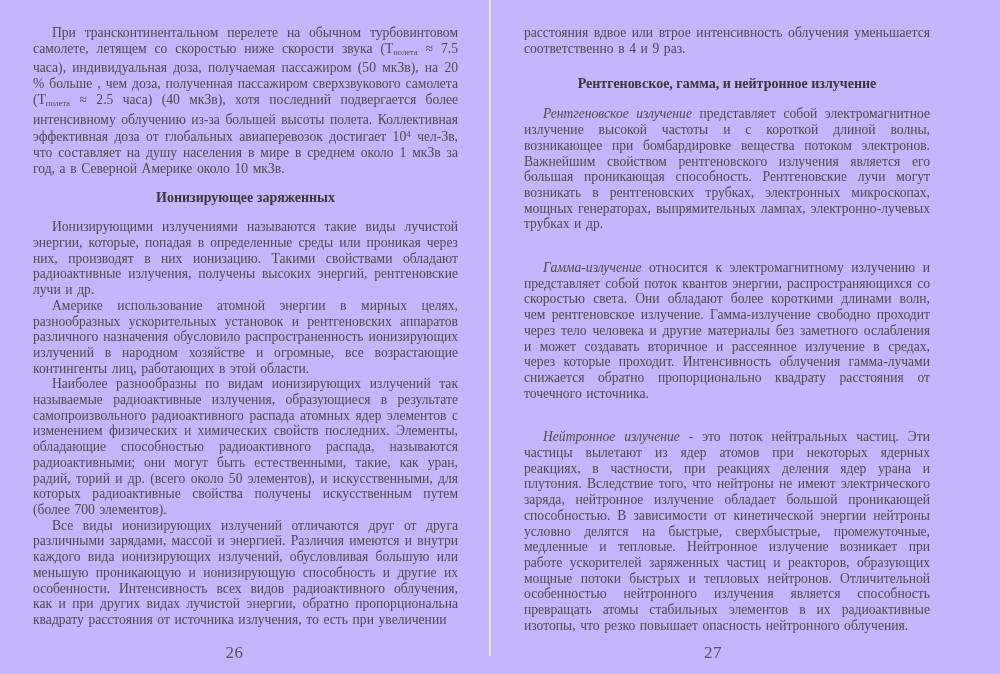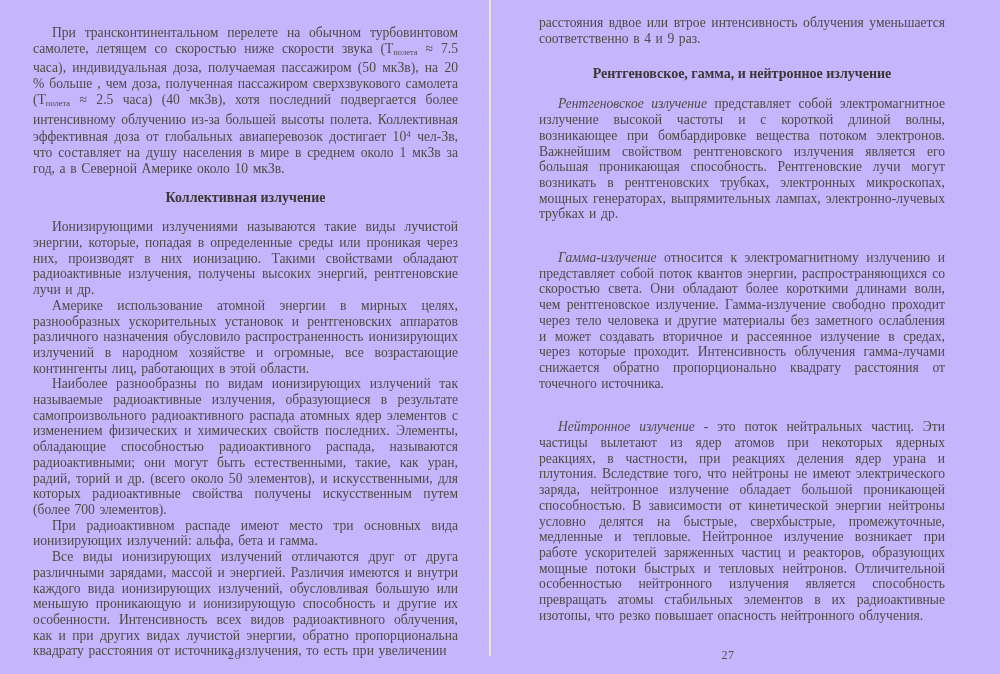--- a/index.html
+++ b/index.html
@@ -41,21 +41,21 @@
     opacity: 0.7;
   }
   .page {
     position: absolute;
     top: 0;
     height: 674px;
     box-sizing: border-box;
     color: #4f4b44;
   }
   .page.left  { left: 33px;  width: 425px; padding-top: 25px; }
-  .page.right { left: 539px; width: 406px; padding-top: 15px; }
+  .page.right { left: 524px; width: 406px; padding-top: 25px; }
 
   .para {
     margin: 0;
     font-size: 13.6px;
     line-height: 15.7px;
     text-align: justify;
     text-indent: 19px;
     word-spacing: 1.2px;
     color: #4f4b44;
   }
@@ -73,46 +73,45 @@
   }
   .page.left  .heading { margin-top: 14px; margin-bottom: 13px; }
   .page.right .heading { margin-top: 20px; margin-bottom: 14px; }
 
   .pagenum {
     position: absolute;
     left: 0;
     right: 22px;
     bottom: 11px;
     text-align: center;
-    font-size: 12px;
+    font-size: 17px;
     color: #57534c;
     letter-spacing: 0.5px;
   }
   .page.right .pagenum { right: 28px; margin-top: 10px; }
 
   sub { font-size: 8.5px; vertical-align: -2px; letter-spacing: 0; }
   sup { font-size: 9px;  vertical-align: 4px; }
   i   { }
 </style>
 </head>
 <body>
 
 <div class="spread">
 
   <div class="spine"></div>
 
   <section class="page left">
     <p class="para"><span>При трансконтинентальном перелете на обычном турбовинтовом самолете, летящем со скоростью ниже скорости звука (Т</span><sub>полета</sub><span> ≈ 7.5 часа), индивидуальная доза, получаемая пассажиром (50 мкЗв), на 20 % больше , чем доза, полученная пассажиром сверхзвукового самолета (Т</span><sub>полета</sub><span> ≈ 2.5 часа) (40 мкЗв), хотя последний подвергается более интенсивному облучению из-за большей высоты полета. Коллективная эффективная доза от глобальных авиаперевозок достигает 10</span><sup>4</sup><span> чел-Зв, что составляет на душу населения в мире в среднем около 1 мкЗв за год, а в Северной Америке около 10 мкЗв.</span></p>
 
-    <h2 class="heading">Коллективная излучение</h2>
+    <h2 class="heading">Ионизирующее заряженных</h2>
 
     <p class="para"><span>Ионизирующими излучениями называются такие виды лучистой энергии, которые, попадая в определенные среды или проникая через них, производят в них ионизацию. Такими свойствами обладают радиоактивные излучения, получены высоких энергий, рентгеновские лучи и др.</span></p>
     <p class="para"><span>Америке использование атомной энергии в мирных целях, разнообразных ускорительных установок и рентгеновских аппаратов различного назначения обусловило распространенность ионизирующих излучений в народном хозяйстве и огромные, все возрастающие контингенты лиц, работающих в этой области.</span></p>
     <p class="para"><span>Наиболее разнообразны по видам ионизирующих излучений так называемые радиоактивные излучения, образующиеся в результате самопроизвольного радиоактивного распада атомных ядер элементов с изменением физических и химических свойств последних. Элементы, обладающие способностью радиоактивного распада, называются радиоактивными; они могут быть естественными, такие, как уран, радий, торий и др. (всего около 50 элементов), и искусственными, для которых радиоактивные свойства получены искусственным путем (более 700 элементов).</span></p>
-    <p class="para"><span>При радиоактивном распаде имеют место три основных вида ионизирующих излучений: альфа, бета и гамма.</span></p>
     <p class="para"><span>Все виды ионизирующих излучений отличаются друг от друга различными зарядами, массой и энергией. Различия имеются и внутри каждого вида ионизирующих излучений, обусловливая большую или меньшую проникающую и ионизирующую способность и другие их особенности. Интенсивность всех видов радиоактивного облучения, как и при других видах лучистой энергии, обратно пропорциональна квадрату расстояния от источника излучения, то есть при увеличении</span></p>
 
     <div class="pagenum">26</div>
   </section>
 
   <section class="page right">
     <p class="para no-indent"><span>расстояния вдвое или втрое интенсивность облучения уменьшается соответственно в 4 и 9 раз.</span></p>
 
     <h2 class="heading">Рентгеновское, гамма, и нейтронное излучение</h2>
 

